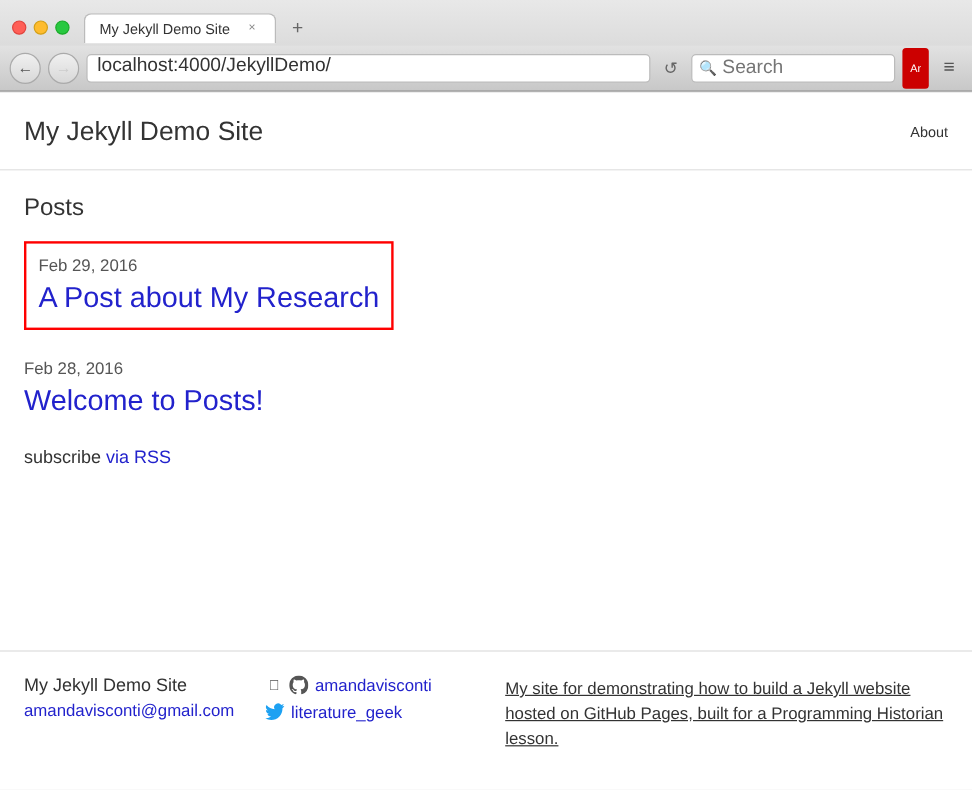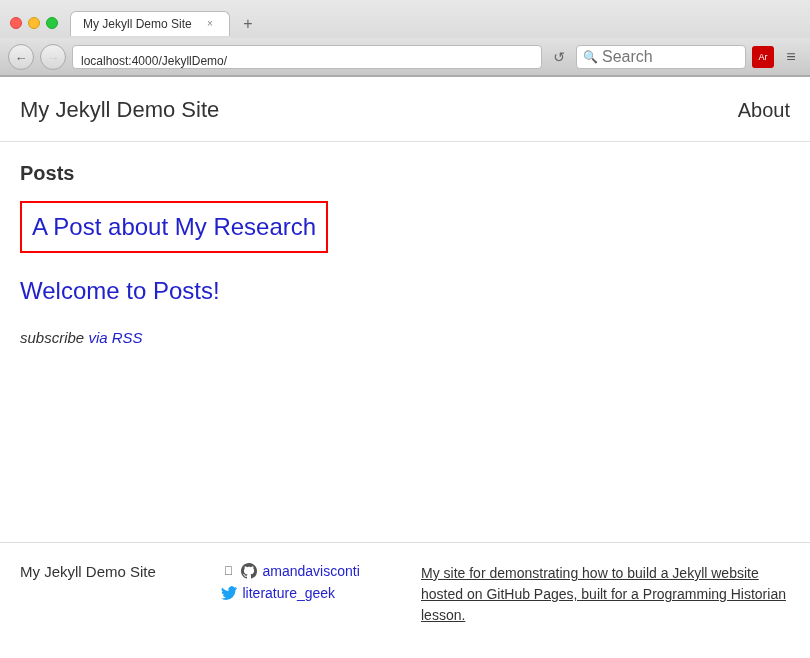--- a/index.html
+++ b/index.html
@@ -118,24 +118,24 @@
       font-size: 13px;
     }
 
     .url-bar {
       flex: 1;
       height: 24px;
       border: 1px solid #bbb;
       border-radius: 4px;
       background: white;
       padding: 0 8px;
-      font-size: 12px;
-      color: #333;
-      display: flex;
-      align-items: flex-end;
+      font-size: 16px;
+      color: #333;
+      display: flex;
+      align-items: flex-start;
     }
 
     .refresh-btn {
       width: 22px;
       height: 22px;
       display: flex;
       align-items: center;
       justify-content: center;
       color: #666;
       font-size: 14px;
@@ -163,21 +163,21 @@
       border: none;
       outline: none;
       font-size: 16px;
       color: #333;
       background: transparent;
       width: 120px;
     }
 
     .adobe-btn {
       width: 22px;
-      height: 22px;
+      height: 34px;
       background: #cc0000;
       border-radius: 3px;
       display: flex;
       align-items: center;
       justify-content: center;
       color: white;
       font-size: 9px;
       font-weight: normal;
       cursor: pointer;
     }
@@ -208,34 +208,34 @@
       border-bottom: 1px solid #e0e0e0;
     }
 
     .site-title {
       font-size: 22px;
       font-weight: 400;
       color: #333;
     }
 
     .about-link {
-      font-size: 20px;
+      font-size: 12px;
       color: #333;
       text-decoration: none;
       cursor: pointer;
     }
 
     .page-main {
       padding: 20px 20px 20px 20px;
       min-height: 400px;
     }
 
     .posts-heading {
       font-size: 20px;
-      font-weight: bold;
+      font-weight: normal;
       color: #333;
       margin-bottom: 16px;
     }
 
     .post-item {
       margin-bottom: 24px;
     }
 
     .post-item.highlighted {
       border: 2px solid red;
@@ -253,21 +253,20 @@
       font-size: 24px;
       color: #2222cc;
       text-decoration: none;
       cursor: pointer;
     }
 
     .subscribe-line {
       margin-top: 8px;
       font-size: 15px;
       color: #333;
-      font-style: italic;
     }
 
     .subscribe-link {
       color: #2222cc;
       text-decoration: none;
       cursor: pointer;
     }
 
     .page-footer {
       border-top: 1px solid #ddd;
@@ -374,37 +373,40 @@
   <div class="page-header">
     <span class="site-title">My Jekyll Demo Site</span>
     <a class="about-link">About</a>
   </div>
 
   <div class="page-main">
     <h2 class="posts-heading">Posts</h2>
 
     
     <div class="post-item highlighted">
+      <div class="post-date">Feb 29, 2016</div>
       <a class="post-link">A Post about My Research</a>
     </div>
 
     
     <div class="post-item">
+      <div class="post-date">Feb 28, 2016</div>
       <a class="post-link">Welcome to Posts!</a>
     </div>
 
     
     <div class="subscribe-line">
       <span>subscribe </span><a class="subscribe-link">via RSS</a>
     </div>
   </div>
 
   <div class="page-footer">
     <div>
       <div class="footer-site-name">My Jekyll Demo Site</div>
+      <a class="footer-email">amandavisconti@gmail.com</a>
     </div>
     <div class="footer-social">
       <a class="footer-social-item">
         <span class="social-icon"></span>
         <svg width="16" height="16" viewBox="0 0 16 16" style="display:inline-block;vertical-align:middle;margin-right:2px;">
           <path fill="#555" d="M8 0C3.58 0 0 3.58 0 8c0 3.54 2.29 6.53 5.47 7.59.4.07.55-.17.55-.38 0-.19-.01-.82-.01-1.49-2.01.37-2.53-.49-2.69-.94-.09-.23-.48-.94-.82-1.13-.28-.15-.68-.52-.01-.53.63-.01 1.08.58 1.23.82.72 1.21 1.87.87 2.33.66.07-.52.28-.87.51-1.07-1.78-.2-3.64-.89-3.64-3.95 0-.87.31-1.59.82-2.15-.08-.2-.36-1.02.08-2.12 0 0 .67-.21 2.2.82.64-.18 1.32-.27 2-.27.68 0 1.36.09 2 .27 1.53-1.04 2.2-.82 2.2-.82.44 1.1.16 1.92.08 2.12.51.56.82 1.27.82 2.15 0 3.07-1.87 3.75-3.65 3.95.29.25.54.73.54 1.48 0 1.07-.01 1.93-.01 2.2 0 .21.15.46.55.38A8.013 8.013 0 0016 8c0-4.42-3.58-8-8-8z"></path>
         </svg>
         <span>amandavisconti</span>
       </a>
       <a class="footer-social-item">

